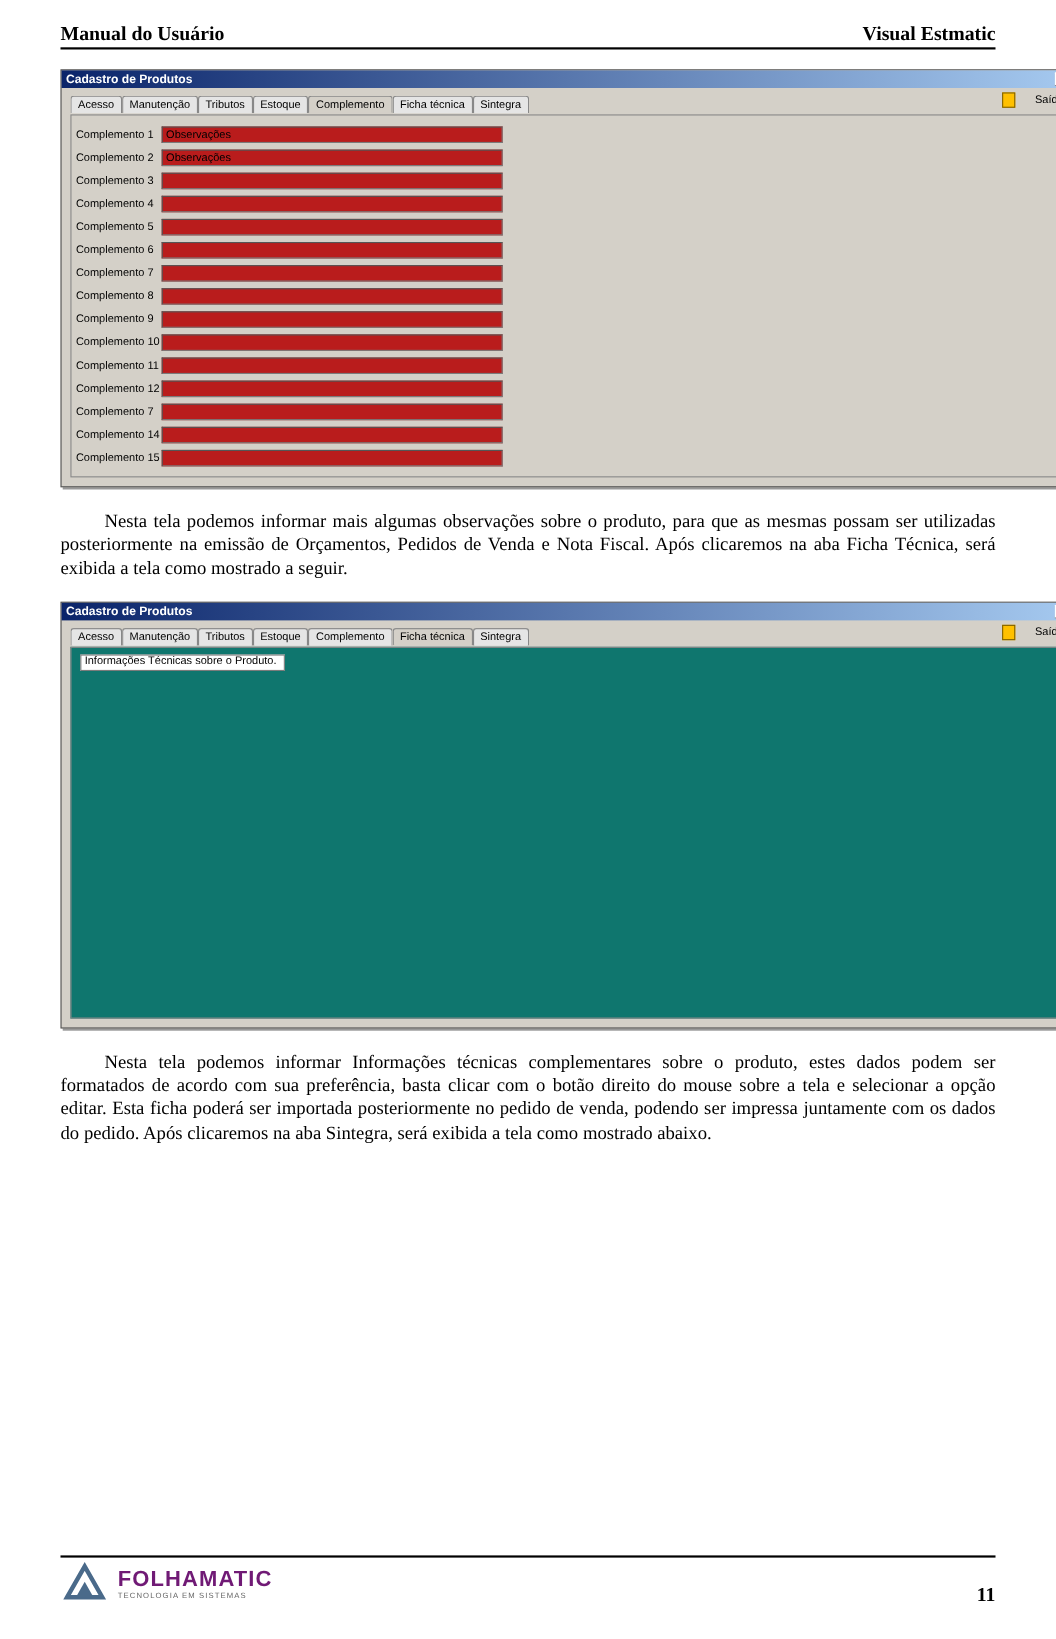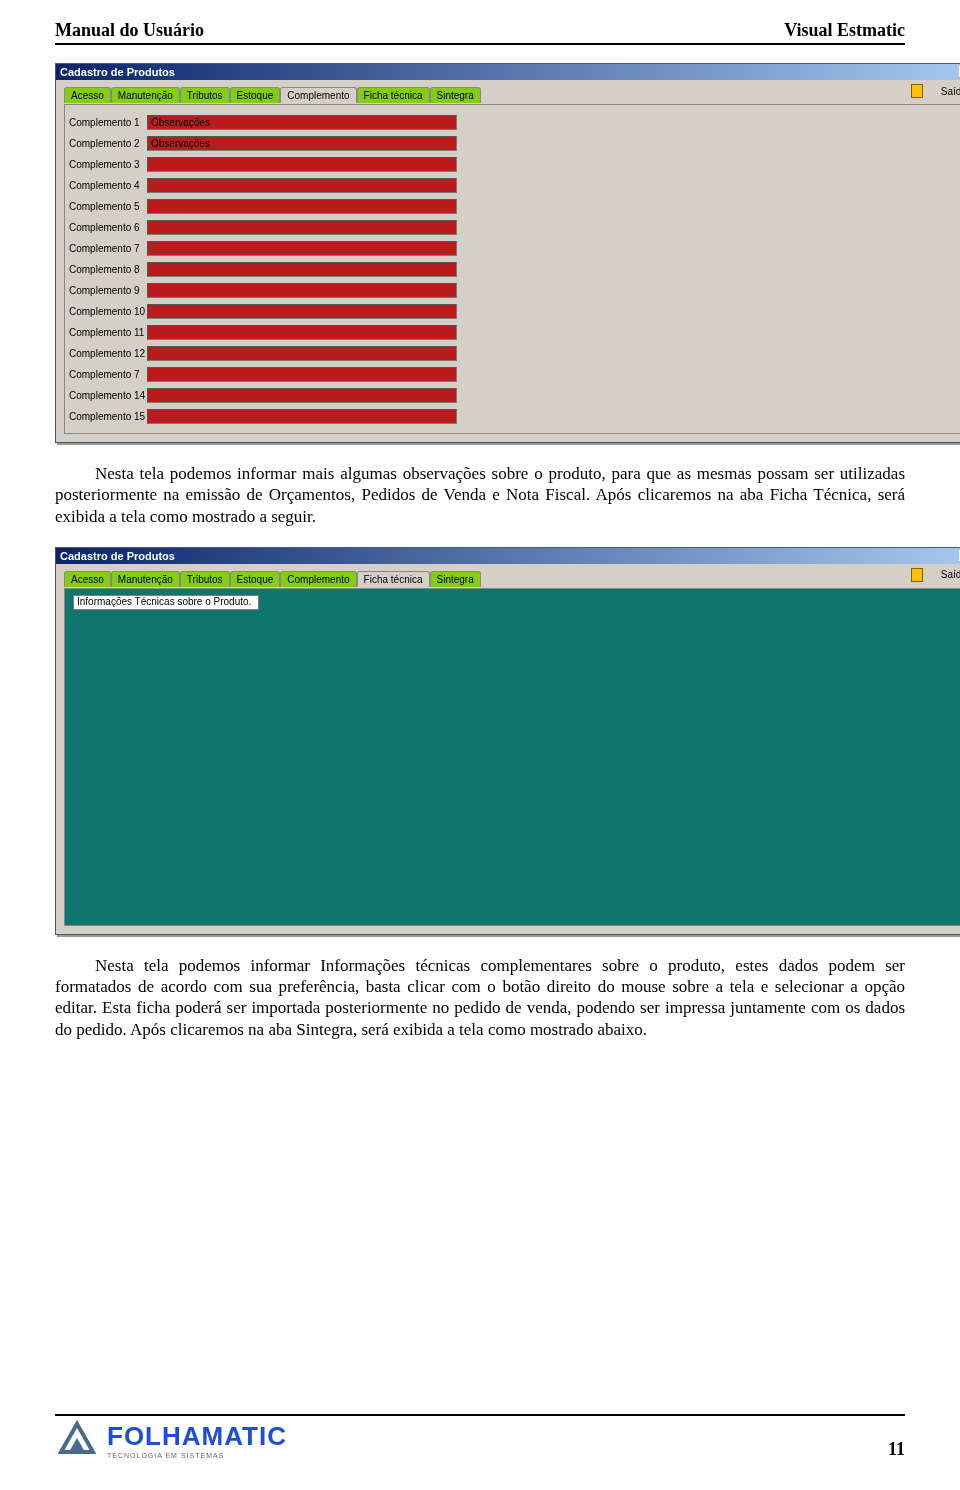--- a/index.html
+++ b/index.html
@@ -55,21 +55,21 @@
   .saida-icon {
     width:12px; height:14px;
     background:#ffc000; border:1px solid #806000;
   }
   .tabs { display:flex; gap:0; margin-bottom:2px; }
   .tab {
     padding:2px 6px 1px;
     border:1px solid #888;
     border-bottom:none;
     border-top-left-radius:3px; border-top-right-radius:3px;
-    background:#84cc16;
+    background:#e5e5e5;
     position:relative;
     top:1px;
     font-size:10px;
   }
   .tab.active { background:#d4d0c8; z-index:2; border-bottom:1px solid #d4d0c8;}
   .tab-panel {
     border:1px solid #888;
     padding:6px 4px;
     background:#d4d0c8;
   }
@@ -108,21 +108,21 @@
     border-top:2px solid #000;
     padding-top:4px;
     display:flex; justify-content:space-between; align-items:flex-end;
   }
   .logo-wrap { display:flex; align-items:center; gap:8px; }
   .logo-mark {
     width:44px; height:40px; position:relative;
   }
   .logo-mark svg { width:44px; height:40px; }
   .logo-text { font-family: Arial, sans-serif; }
-  .logo-text .brand { font-weight:900; font-size:26px; letter-spacing:1px; color:#1d4ed8;}
+  .logo-text .brand { font-weight:900; font-size:20px; letter-spacing:1px; color:#701a75;}
   .logo-text .tag { font-size:7px; letter-spacing:1px; color:#666; }
   .page-num { font-weight:bold; font-size:18px; }
 </style>
 </head>
 <body>
 
 <div class="doc-header">
   <span>Manual do Usuário</span>
   <span>Visual Estmatic</span>
 </div>

